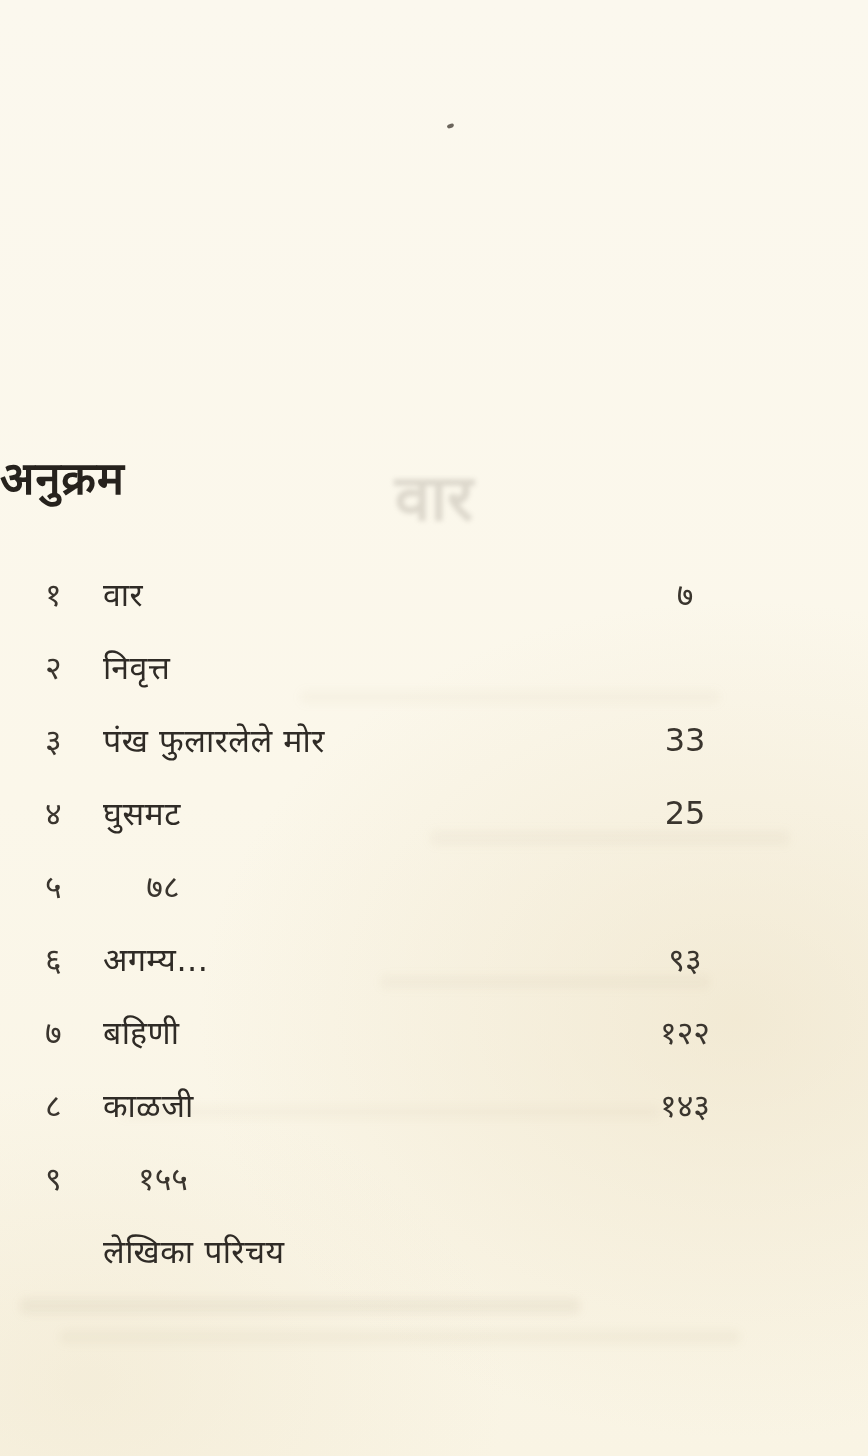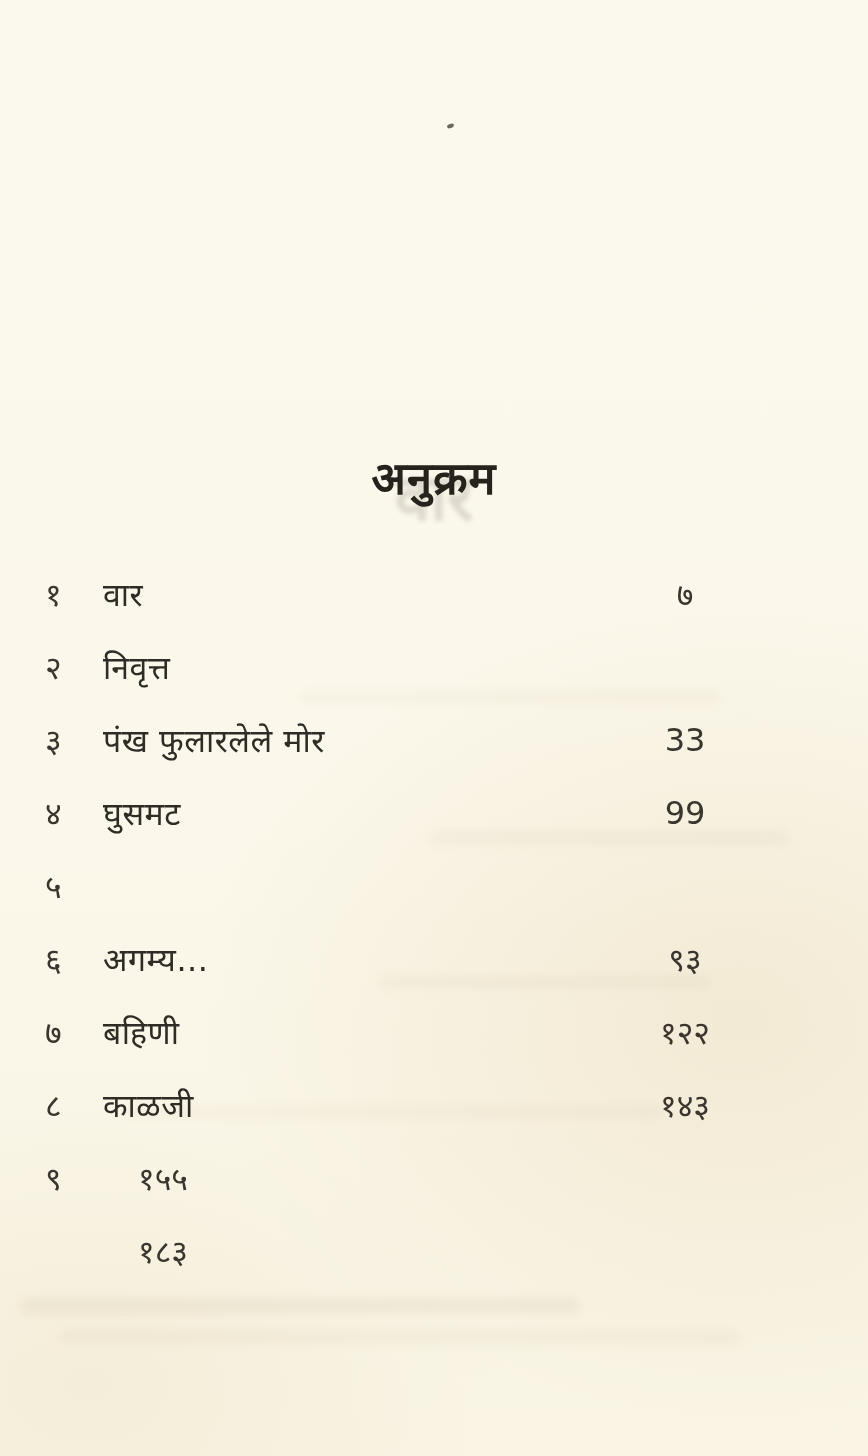--- a/index.html
+++ b/index.html
@@ -44,21 +44,20 @@
     background: #6b655c;
     border-radius: 50% 40% 60% 50%;
     transform: rotate(-20deg);
   }
 
   .toc-title {
     position: absolute;
     left: 0;
     top: 416px;
     width: 100%;
-    text-align: center;
     font-size: 45px;
     font-weight: bold;
     letter-spacing: 1px;
     color: #26221d;
   }
 
   .ghost-heading {
     position: absolute;
     left: 0;
     top: 452px;
@@ -131,25 +130,26 @@
 
     <div class="toc-row">
       <span class="chapter-number">३</span>
       <span class="chapter-title">पंख फुलारलेले मोर</span>
       <span class="page-number">33</span>
     </div>
 
     <div class="toc-row">
       <span class="chapter-number">४</span>
       <span class="chapter-title">घुसमट</span>
-      <span class="page-number">99</span>
+      <span class="page-number">25</span>
     </div>
 
     <div class="toc-row">
       <span class="chapter-number">५</span>
+      <span class="page-number">७८</span>
     </div>
 
     <div class="toc-row">
       <span class="chapter-number">६</span>
       <span class="chapter-title">अगम्य...</span>
       <span class="page-number">९३</span>
     </div>
 
     <div class="toc-row">
       <span class="chapter-number">७</span>
@@ -163,17 +163,17 @@
       <span class="page-number">१४३</span>
     </div>
 
     <div class="toc-row">
       <span class="chapter-number">९</span>
       <span class="page-number">१५५</span>
     </div>
 
     <div class="toc-row">
       <span class="chapter-number"></span>
-      <span class="page-number">१८३</span>
+      <span class="chapter-title">लेखिका परिचय</span>
     </div>
   </div>
 
 </div>
 
 </body></html>

